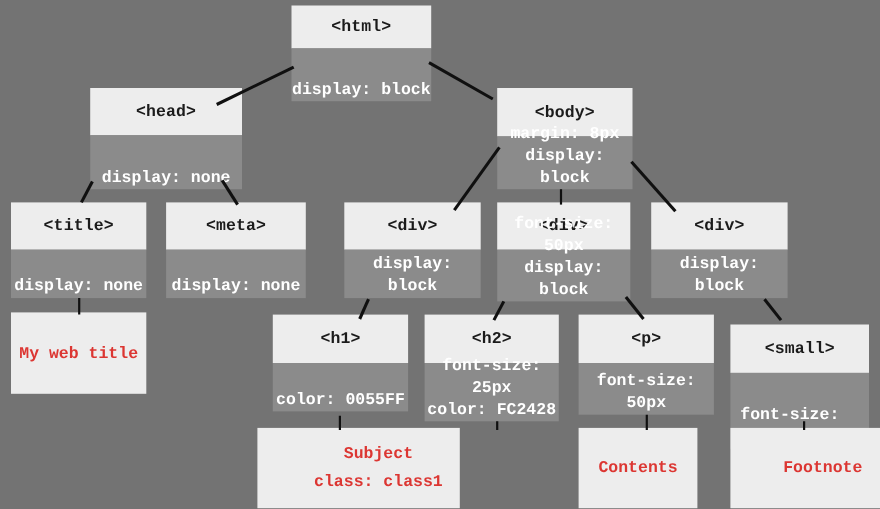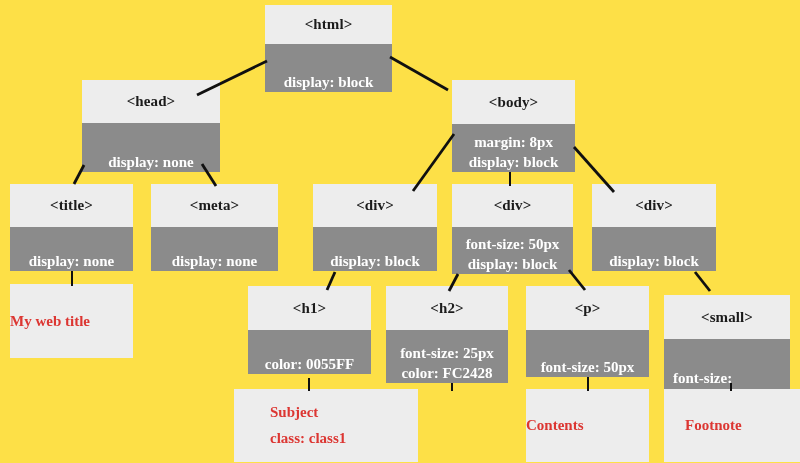--- a/index.html
+++ b/index.html
@@ -1,21 +1,21 @@
 <!DOCTYPE html>
 <html><head>
 <meta charset="utf-8">
 <style>
   html, body { margin: 0; padding: 0; background: #ffffff; }
   .canvas {
     position: relative;
     width: 800px;
     height: 463px;
-    background: #fde047;
-    font-family: Liberation Serif, serif;
+    background: #737373;
+    font-family: Liberation Mono, monospace;
     overflow: hidden;
   }
   .node { position: absolute; }
   .node .tag {
     background: #ededed;
     color: #1b1b1b;
     font-size: 15px;
     font-weight: bold;
     display: flex;
     align-items: center;
@@ -41,21 +41,21 @@
   .node .props .line.ta-r { text-align: right; padding-right: 11px; }
   .leaf {
     position: absolute;
     background: #ededed;
     color: #dc3632;
     font-size: 15px;
     font-weight: bold;
     display: flex;
     flex-direction: column;
     justify-content: center;
-    align-items: flex-start;
+    align-items: center;
     gap: 9px;
     text-align: center;
   }
   .edges {
     position: absolute;
     left: 0; top: 0;
     width: 800px; height: 463px;
     pointer-events: none;
     z-index: 5;
   }
@@ -177,21 +177,21 @@
       <div class="line ta-r">margin</div>
     </div>
   </div>
 
   <div class="leaf" style="left:234px; top:389px; width:148px; height:73px;padding-left:36px;">
     <div>Subject</div>
     <div>class: class1</div>
   </div>
 
 
-  <div class="leaf" style="left:526px; top:389px; width:123px; height:73px;">
+  <div class="leaf" style="left:526px; top:389px; width:108px; height:73px;">
     <div>Contents</div>
   </div>
 
   <div class="leaf" style="left:664px; top:389px; width:126px; height:73px;padding-left:21px;">
     <div>Footnote</div>
   </div>
 
 </div>
 
 </body></html>

